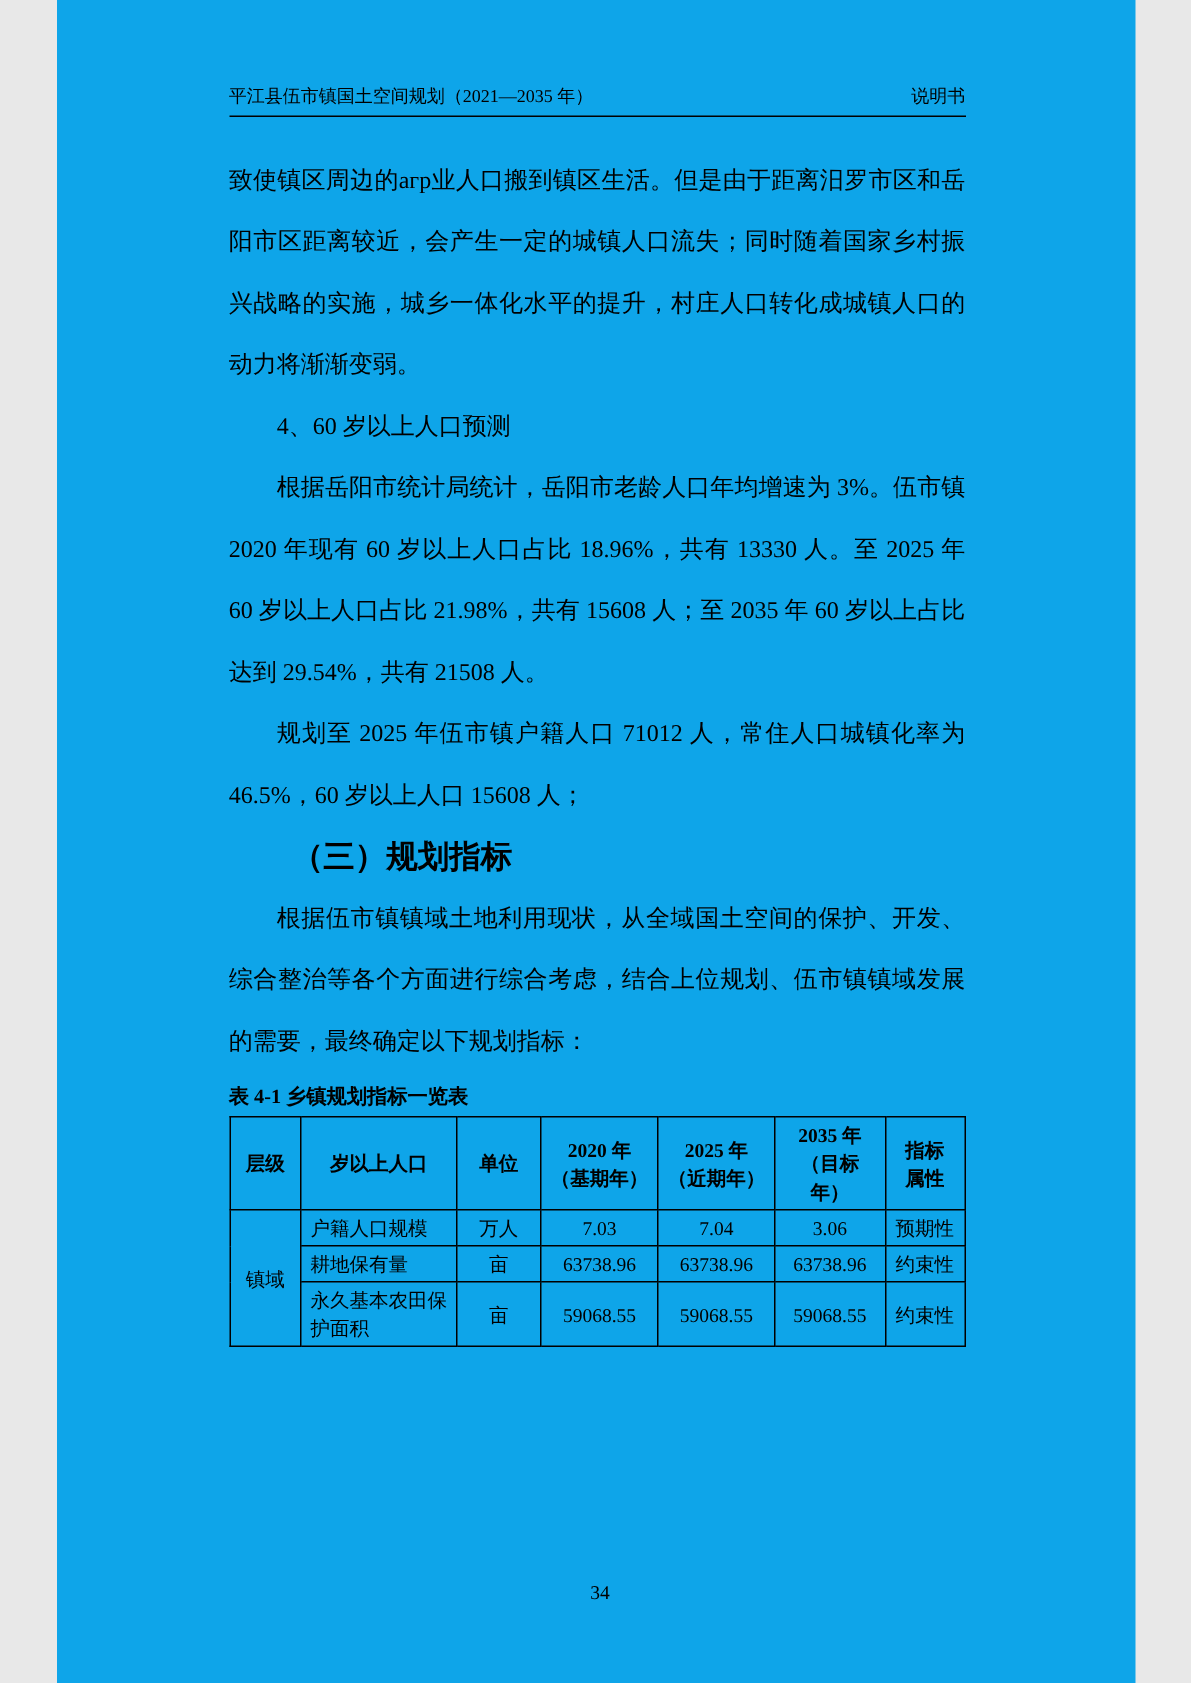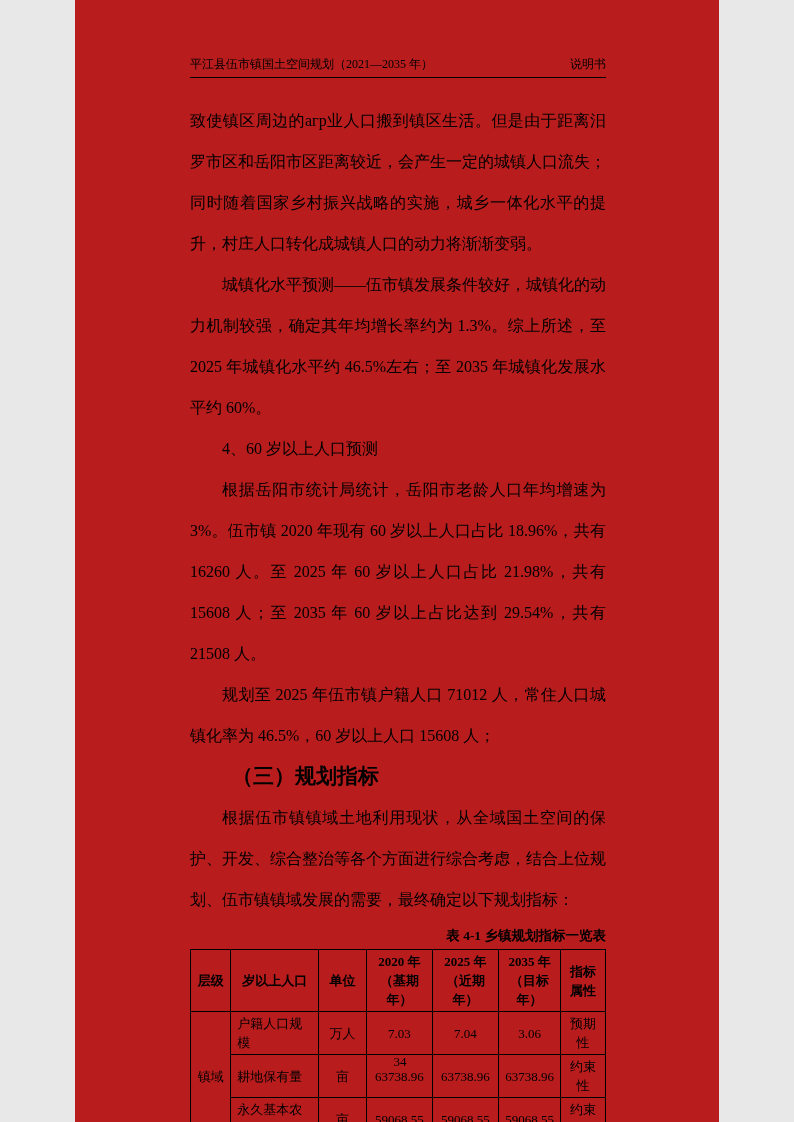--- a/index.html
+++ b/index.html
@@ -1,20 +1,20 @@
 <!DOCTYPE html>
 <html><head>
 <meta charset="utf-8">
 <style>
   html,body { margin:0; padding:0; background:#e8e8e8; }
   .page {
     position:relative;
-    width:644px; height:1122px;
+    width:719px; height:1122px;
     margin:0 auto;
-    background:#b91c1c;
+    background:#0ea5e9;
     box-sizing:border-box;
     padding:56px 113px 0 115px;
     overflow:hidden;
     font-family:"Liberation Serif","DejaVu Serif",serif;
     color:#000000;
   }
   
   .page-header {
     display:flex;
     justify-content:space-between;
@@ -35,21 +35,21 @@
   .doc-body p.no-indent { text-indent:0; }
   .section-heading {
     margin:0;
     text-indent:2em;
     font-size:21px;
     line-height:41px;
     font-weight:bold;
   }
   
   .table-caption {
-    text-align:right;
+    text-align:left;
     font-weight:bold;
     font-size:13.5px;
     line-height:20px;
     margin-top:6px;
     margin-bottom:3px;
   }
   table.spec-table {
     width:100%;
     border-collapse:collapse;
     font-size:13px;
@@ -85,23 +85,22 @@
 
 <div class="page">
 
   <div class="page-header">
     <span>平江县伍市镇国土空间规划（2021—2035 年）</span>
     <span>说明书</span>
   </div>
 
   <div class="doc-body">
     <p class="no-indent">致使镇区周边的агр业人口搬到镇区生活。但是由于距离汨罗市区和岳阳市区距离较近，会产生一定的城镇人口流失；同时随着国家乡村振兴战略的实施，城乡一体化水平的提升，村庄人口转化成城镇人口的动力将渐渐变弱。</p>
-    <p>城镇化水平预测——伍市镇发展条件较好，城镇化的动力机制较强，确定其年均增长率约为 1.3%。综上所述，至 2025 年城镇化水平约 46.5%左右；至 2035 年城镇化发展水平约 60%。</p>
     <p>4、60 岁以上人口预测</p>
-    <p>根据岳阳市统计局统计，岳阳市老龄人口年均增速为 3%。伍市镇 2020 年现有 60 岁以上人口占比 18.96%，共有 16260 人。至 2025 年 60 岁以上人口占比 21.98%，共有 15608 人；至 2035 年 60 岁以上占比达到 29.54%，共有 21508 人。</p>
+    <p>根据岳阳市统计局统计，岳阳市老龄人口年均增速为 3%。伍市镇 2020 年现有 60 岁以上人口占比 18.96%，共有 13330 人。至 2025 年 60 岁以上人口占比 21.98%，共有 15608 人；至 2035 年 60 岁以上占比达到 29.54%，共有 21508 人。</p>
     <p>规划至 2025 年伍市镇户籍人口 71012 人，常住人口城镇化率为 46.5%，60 岁以上人口 15608 人；</p>
     <p class="section-heading">（三）规划指标</p>
     <p>根据伍市镇镇域土地利用现状，从全域国土空间的保护、开发、综合整治等各个方面进行综合考虑，结合上位规划、伍市镇镇域发展的需要，最终确定以下规划指标：</p>
 
     <div class="table-caption">表 4-1 乡镇规划指标一览表</div>
 
     <table class="spec-table">
       <colgroup>
         <col style="width:9.7%">
         <col style="width:21.2%">

